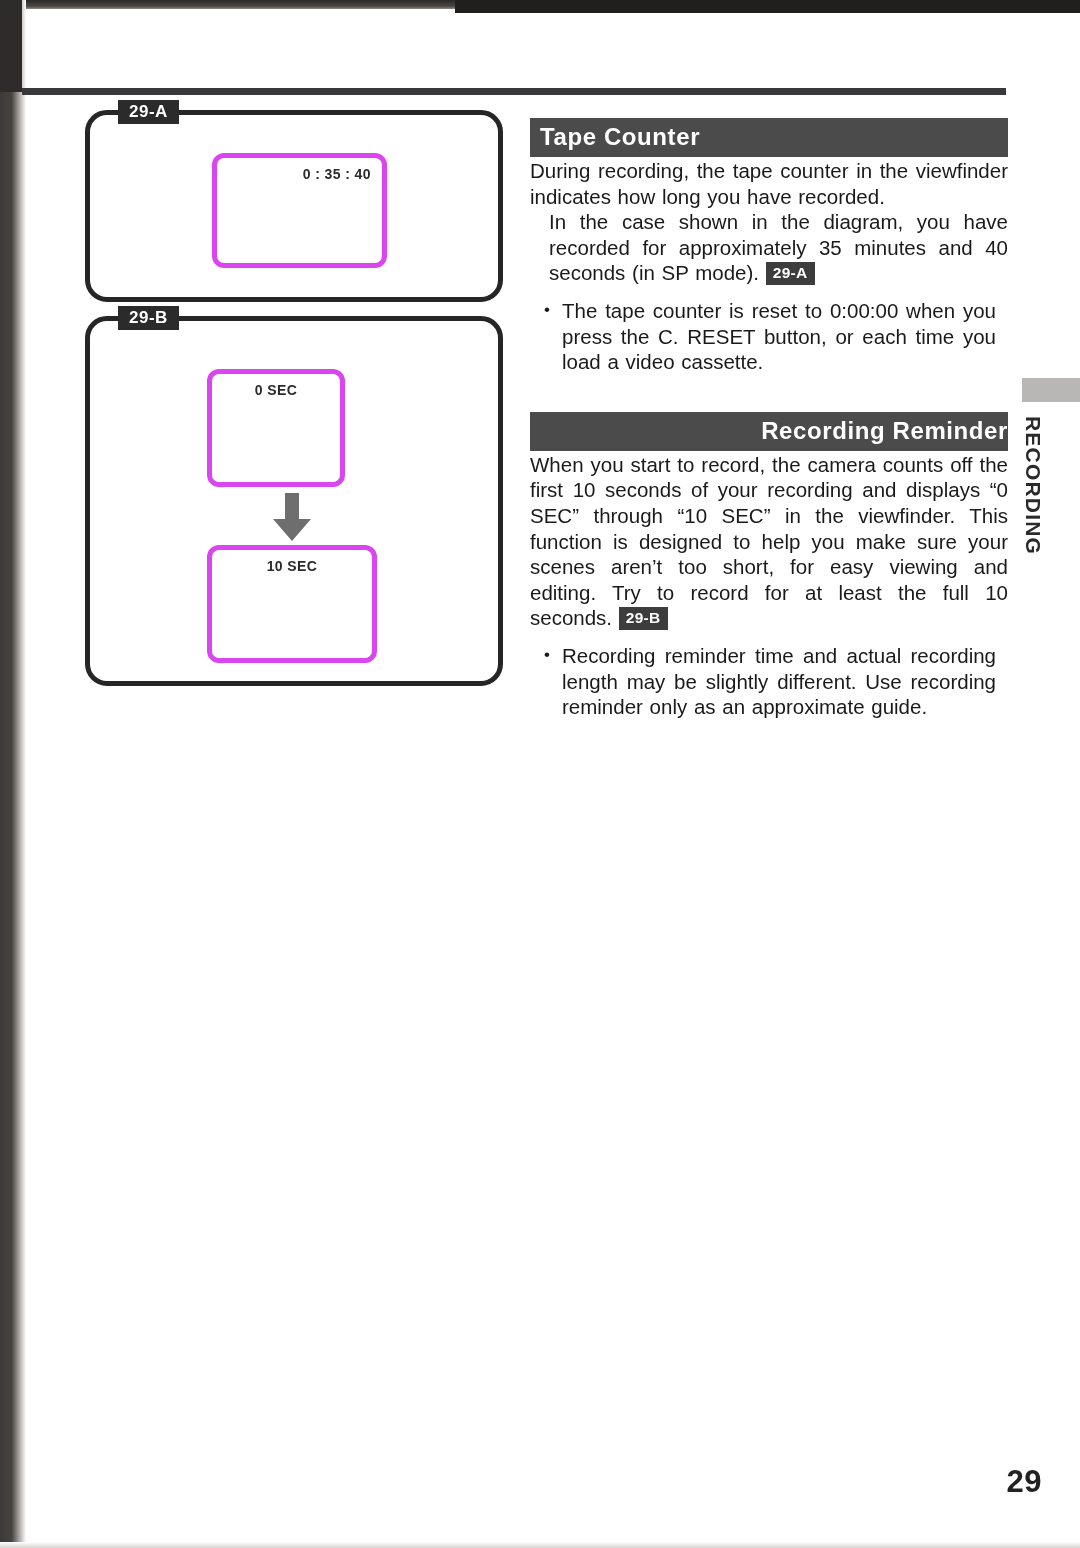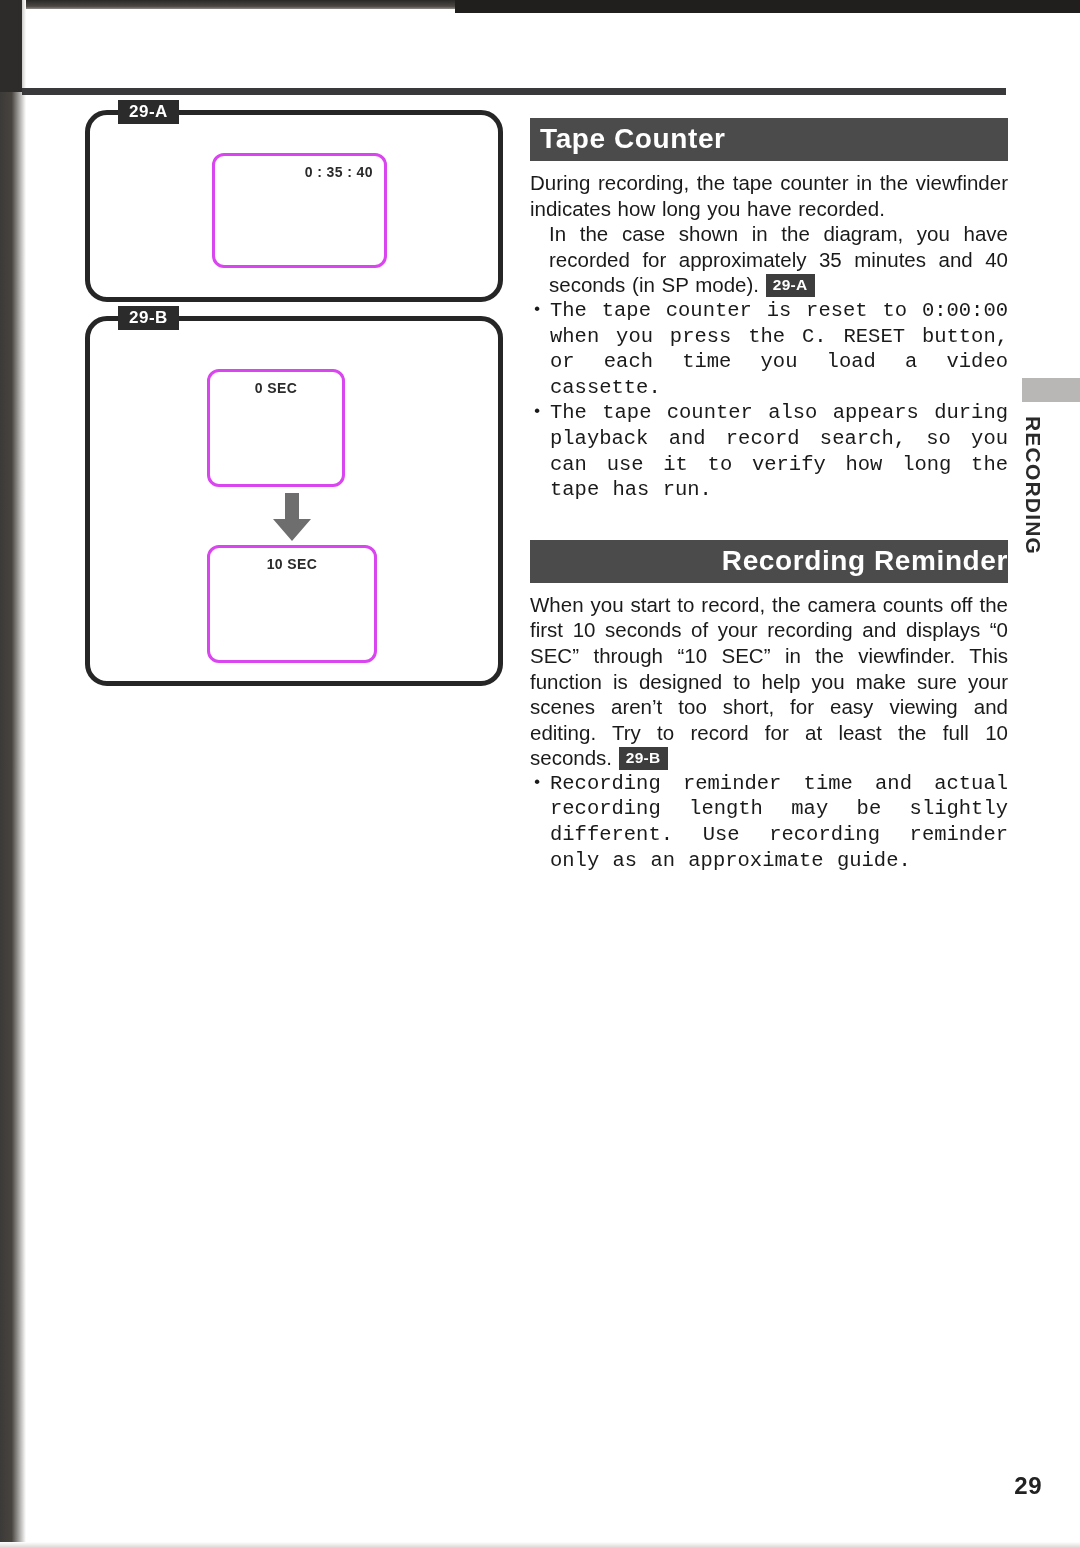--- a/index.html
+++ b/index.html
@@ -104,21 +104,21 @@
     font-size: 17px;
     font-weight: bold;
     letter-spacing: 0.5px;
     padding: 3px 11px 4px 11px;
     line-height: 1;
   }
 
   
   .vf {
     position: absolute;
-    border: 3px solid #d946ef;
+    border: 5px solid #d946ef;
     border-radius: 12px;
     background: #ffffff;
     box-sizing: border-box;
   }
   .vf-text {
     position: absolute;
     top: 8px;
     font-size: 14px;
     font-weight: bold;
     color: #2b2b2b;
@@ -152,42 +152,41 @@
 
   
   .content {
     position: absolute;
     left: 530px; top: 118px;
     width: 478px;
   }
   .sec-header {
     background: #4b4b4b;
     color: #ffffff;
-    font-size: 28px;
+    font-size: 24px;
     font-weight: bold;
     letter-spacing: 0.6px;
     padding: 5px 0 6px 10px;
-    margin-bottom: 9px;
+    margin-bottom: 1px;
   }
   .sec-header.second { margin-top: 37px; text-align: right; }
 
   .para {
     font-size: 20.5px;
     line-height: 25.6px;
     text-align: justify;
     margin: 0;
     word-spacing: 1px;
   }
   .para + .para { margin-top: 0px; margin-left: 19px; }
 
   ul.bullets {
     list-style: none;
-    margin: 0;
+    margin: 12px;
     padding: 0;
-    font-family: Liberation Mono, monospace;
   }
   ul.bullets li {
     position: relative;
     font-size: 20.5px;
     line-height: 25.6px;
     padding-left: 20px;
     text-align: justify;
     word-spacing: 1px;
   }
   ul.bullets li::before {
@@ -208,21 +207,21 @@
     padding: 1px 7px 2px 7px;
     line-height: 1.25;
     vertical-align: 2px;
     word-spacing: 0;
   }
 
   
   .page-num {
     position: absolute;
     right: 38px; bottom: 48px;
-    font-size: 24px;
+    font-size: 31px;
     font-weight: bold;
     color: #222222;
     letter-spacing: 0.5px;
   }
 </style>
 </head>
 <body>
 
 <div id="page">
 
@@ -268,21 +267,20 @@
 
     <div class="sec-header">Tape Counter</div>
 
     <p class="para">During recording, the tape counter in the viewfinder indicates how long you have recorded.</p>
 
     <p class="para"><span>In the case shown in the diagram, you have recorded for approximately 35 minutes and 40 seconds (in SP mode).</span>
       <span class="inline-tag">29-A</span></p>
 
     <ul class="bullets">
       <li>The tape counter is reset to 0:00:00 when you press the C. RESET button, or each time you load a video cassette.</li>
-      <li>The tape counter also appears during playback and record search, so you can use it to verify how long the tape has run.</li>
     </ul>
 
     <div class="sec-header second">Recording Reminder</div>
 
     <p class="para"><span>When you start to record, the camera counts off the first 10 seconds of your recording and displays “0 SEC” through “10 SEC” in the viewfinder. This function is designed to help you make sure your scenes aren’t too short, for easy viewing and editing. Try to record for at least the full 10 seconds.</span>
       <span class="inline-tag">29-B</span></p>
 
     <ul class="bullets">
       <li>Recording reminder time and actual recording length may be slightly different. Use recording reminder only as an approximate guide.</li>
     </ul>

